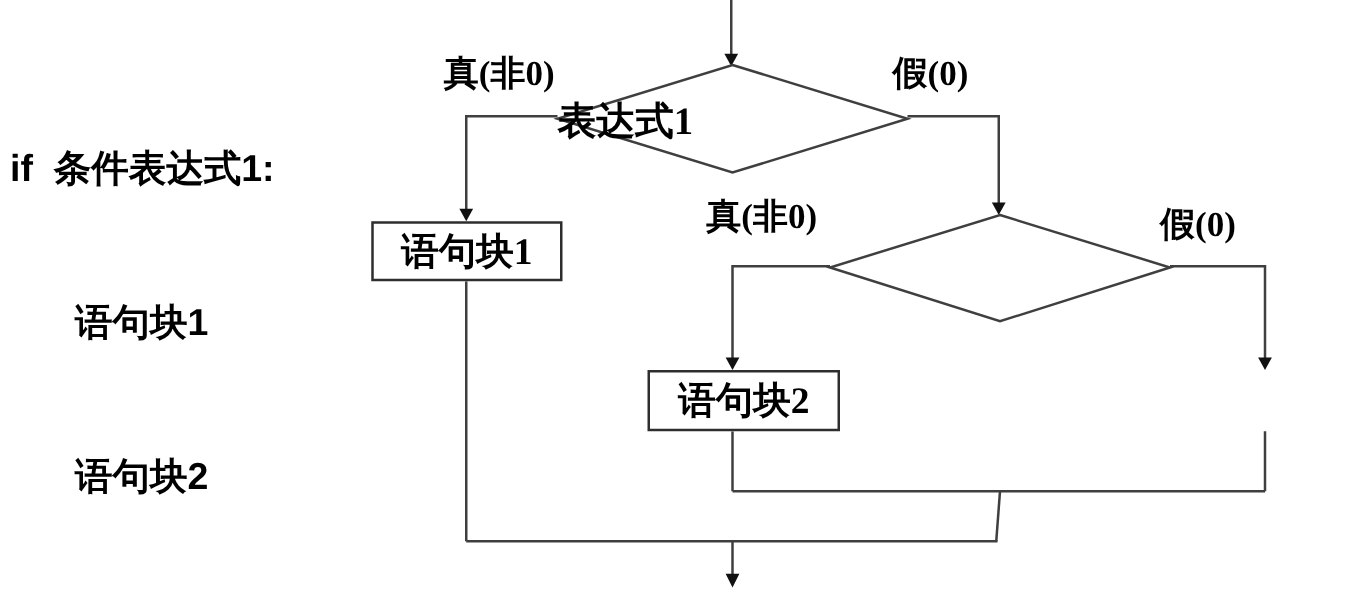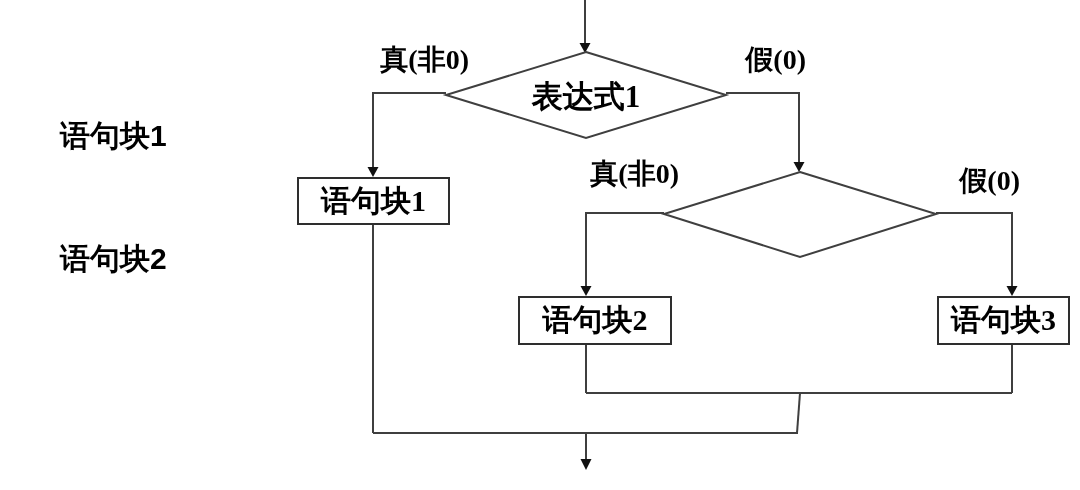--- a/index.html
+++ b/index.html
@@ -30,35 +30,35 @@
     font-size:30px;line-height:41px;
     white-space:pre;
     color:var(--ink);
   }
   .code .ln{height:41px;}
   .code .ind{padding-left:52px;}
 
   .node-label{
     position:absolute;
     font-weight:bold;font-size:31px;line-height:34px;
-    text-align:center;
+    text-align:left;
     color:var(--ink);
   }
   .pbox{
     position:absolute;
     border:2px solid #2e2e2e;
     background:#ffffff;
     display:flex;align-items:center;justify-content:center;
     font-weight:bold;font-size:30px;
     color:var(--ink);
   }
   .branch{
     position:absolute;
     font-weight:bold;font-size:28px;line-height:30px;
-    text-align:right;
+    text-align:left;
     color:var(--ink);
   }
 </style>
 </head>
 <body>
 
 <div class="canvas">
 
   <svg class="wires" viewBox="0 0 1080 490" xmlns="http://www.w3.org/2000/svg">
 
@@ -87,30 +87,30 @@
 
     <path d="M586 393 H1012"></path>
     <path d="M800 393 L797 433"></path>
     <path d="M373 433 H798"></path>
 
     <path d="M586 433 V460"></path>
     <polygon class="head" points="580.5,459 591.5,459 586,470"></polygon>
   </svg>
 
   <div class="code">
+    <div class="ln">if  条件表达式1:</div>
     <div class="ln ind">语句块1</div>
     <div class="ln ind">语句块2</div>
     
     
   </div>
 
   <div class="node-label" style="left:446px;top:80px;width:280px;">表达式1</div>
 
   <div class="branch" style="left:355px;top:45px;width:114px;">真(非0)</div>
   <div class="branch" style="left:714px;top:45px;width:92px;">假(0)</div>
   <div class="branch" style="left:565px;top:159px;width:114px;">真(非0)</div>
   <div class="branch" style="left:928px;top:166px;width:92px;">假(0)</div>
 
   <div class="pbox" style="left:297px;top:177px;width:149px;height:44px;">语句块1</div>
   <div class="pbox" style="left:518px;top:296px;width:150px;height:45px;">语句块2</div>
-  <div class="pbox" style="left:937px;top:296px;width:129px;height:45px;">语句块3</div>
 
 </div>
 
 </body></html>

